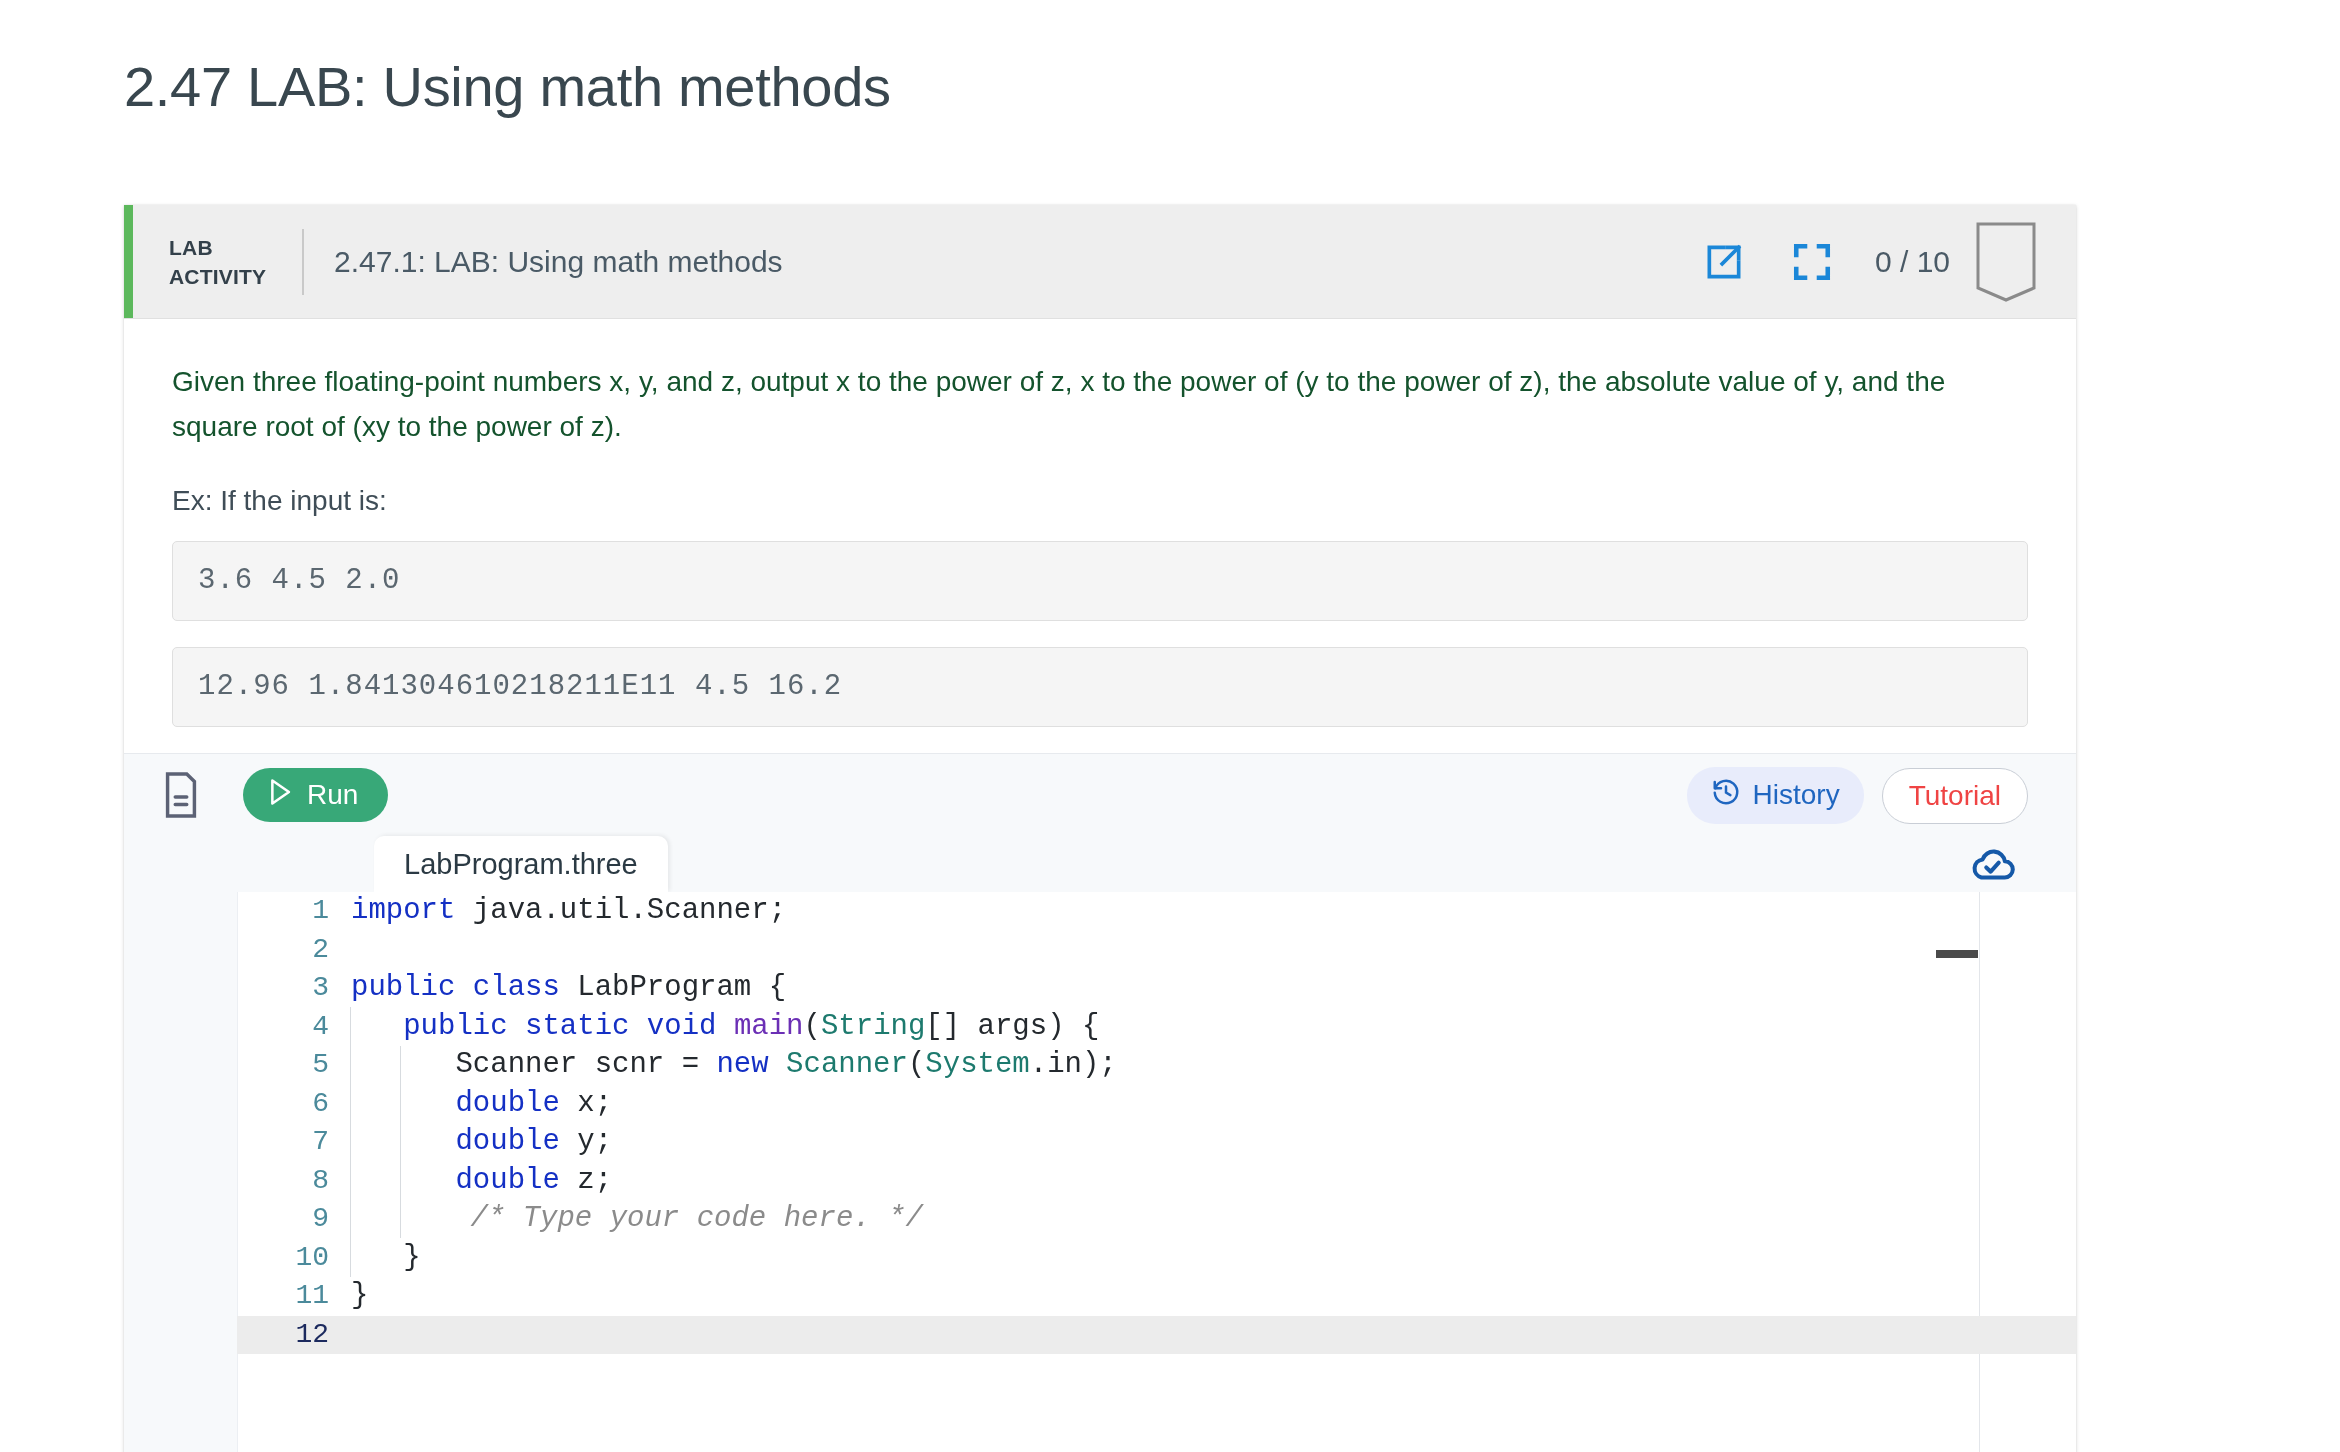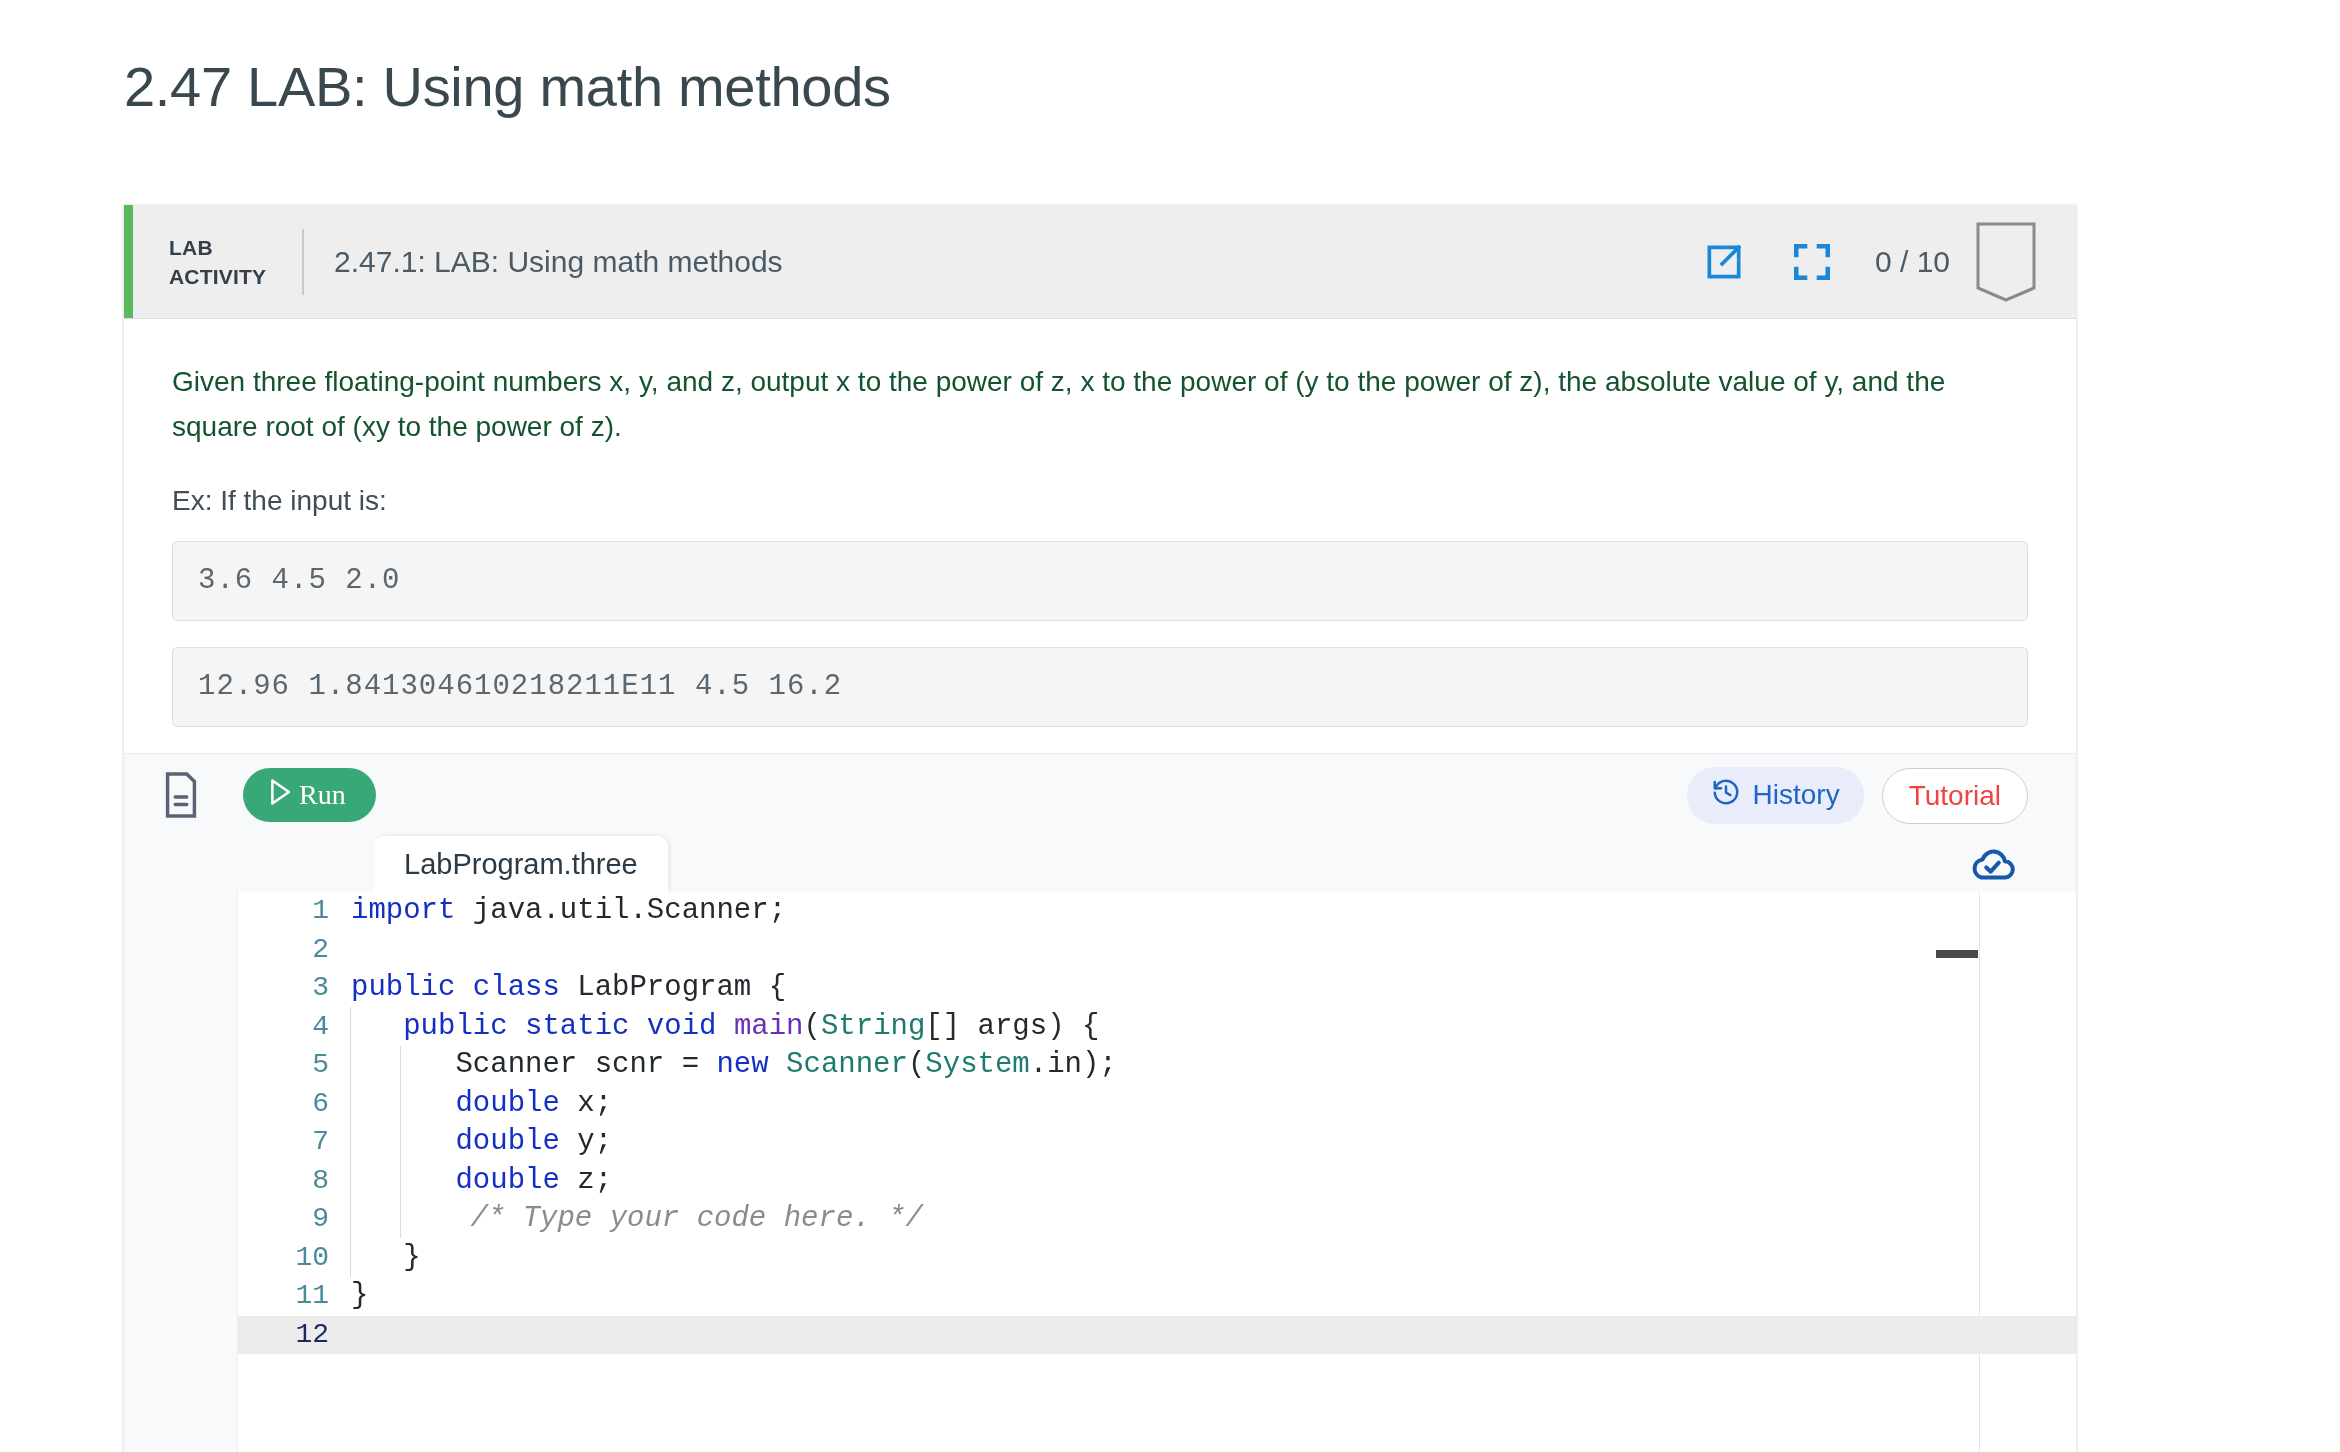--- a/index.html
+++ b/index.html
@@ -187,26 +187,26 @@
     justify-content: center;
   }
   .run-btn {
     margin-left: 38px;
     height: 54px;
     padding: 0 30px 0 24px;
     background: #38a878;
     border-radius: 28px;
     display: flex;
     align-items: center;
-    gap: 6px;
+    gap: 14px;
     color: #ffffff;
     font-size: 28px;
     cursor: pointer;
     border: none;
-    font-family: Liberation Serif, serif;
+    font-family: Liberation Sans, sans-serif;
   }
   .toolbar-right {
     margin-left: auto;
     display: flex;
     align-items: flex-end;
     gap: 18px;
     padding-right: 48px;
   }
   .history-pill {
     display: flex;

